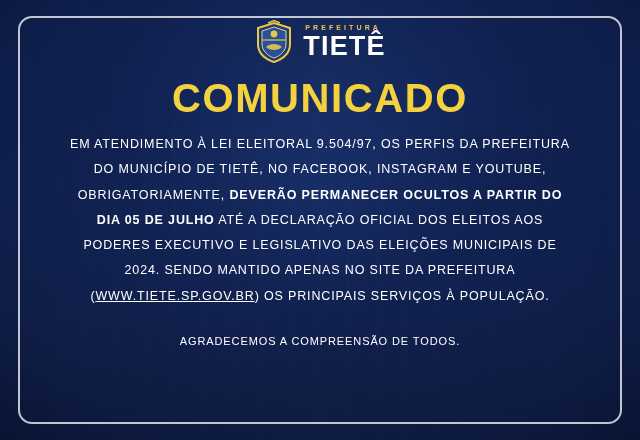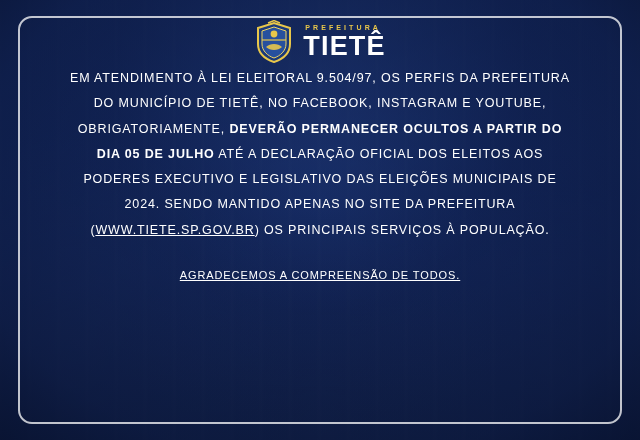--- a/index.html
+++ b/index.html
@@ -122,21 +122,20 @@
     color: #ffffff;
     text-decoration: underline;
     margin-top: 36px;
   }
   .footer-note {
     margin-top: 26px;
     color: #ffffff;
     font-size: 11px;
     letter-spacing: 0.9px;
     text-align: right;
-    text-decoration: underline;
   }
 </style>
 </head>
 <body>
 
 <div class="poster">
   <div class="bg-texture"></div>
   <div class="vignette"></div>
   <div class="frame"></div>
 
@@ -152,20 +151,21 @@
           <circle cx="20" cy="14" r="3.4" fill="#e9c74a"></circle>
           <path d="M14 3 L20 0.5 L26 3" fill="none" stroke="#e9c74a" stroke-width="1.4"></path>
         </svg>
       </span>
       <span class="brand-text">
         <span class="brand-pref">PREFEITURA</span>
         <span class="brand-city">TIETÊ</span>
       </span>
     </div>
 
+    <div class="headline">COMUNICADO</div>
 
     <div class="body-text">
       <span>EM ATENDIMENTO À LEI ELEITORAL 9.504/97, OS PERFIS DA PREFEITURA DO MUNICÍPIO DE TIETÊ, NO FACEBOOK, INSTAGRAM E YOUTUBE, OBRIGATORIAMENTE, </span><b>DEVERÃO PERMANECER OCULTOS A PARTIR DO DIA 05 DE JULHO</b><span> ATÉ A DECLARAÇÃO OFICIAL DOS ELEITOS AOS PODERES EXECUTIVO E LEGISLATIVO DAS ELEIÇÕES MUNICIPAIS DE 2024. SENDO MANTIDO APENAS NO SITE DA PREFEITURA (</span><span class="link">WWW.TIETE.SP.GOV.BR</span><span>) OS PRINCIPAIS SERVIÇOS À POPULAÇÃO.</span>
     </div>
 
     <div class="footer-note">AGRADECEMOS A COMPREENSÃO DE TODOS.</div>
 
   </div>
 </div>
 

